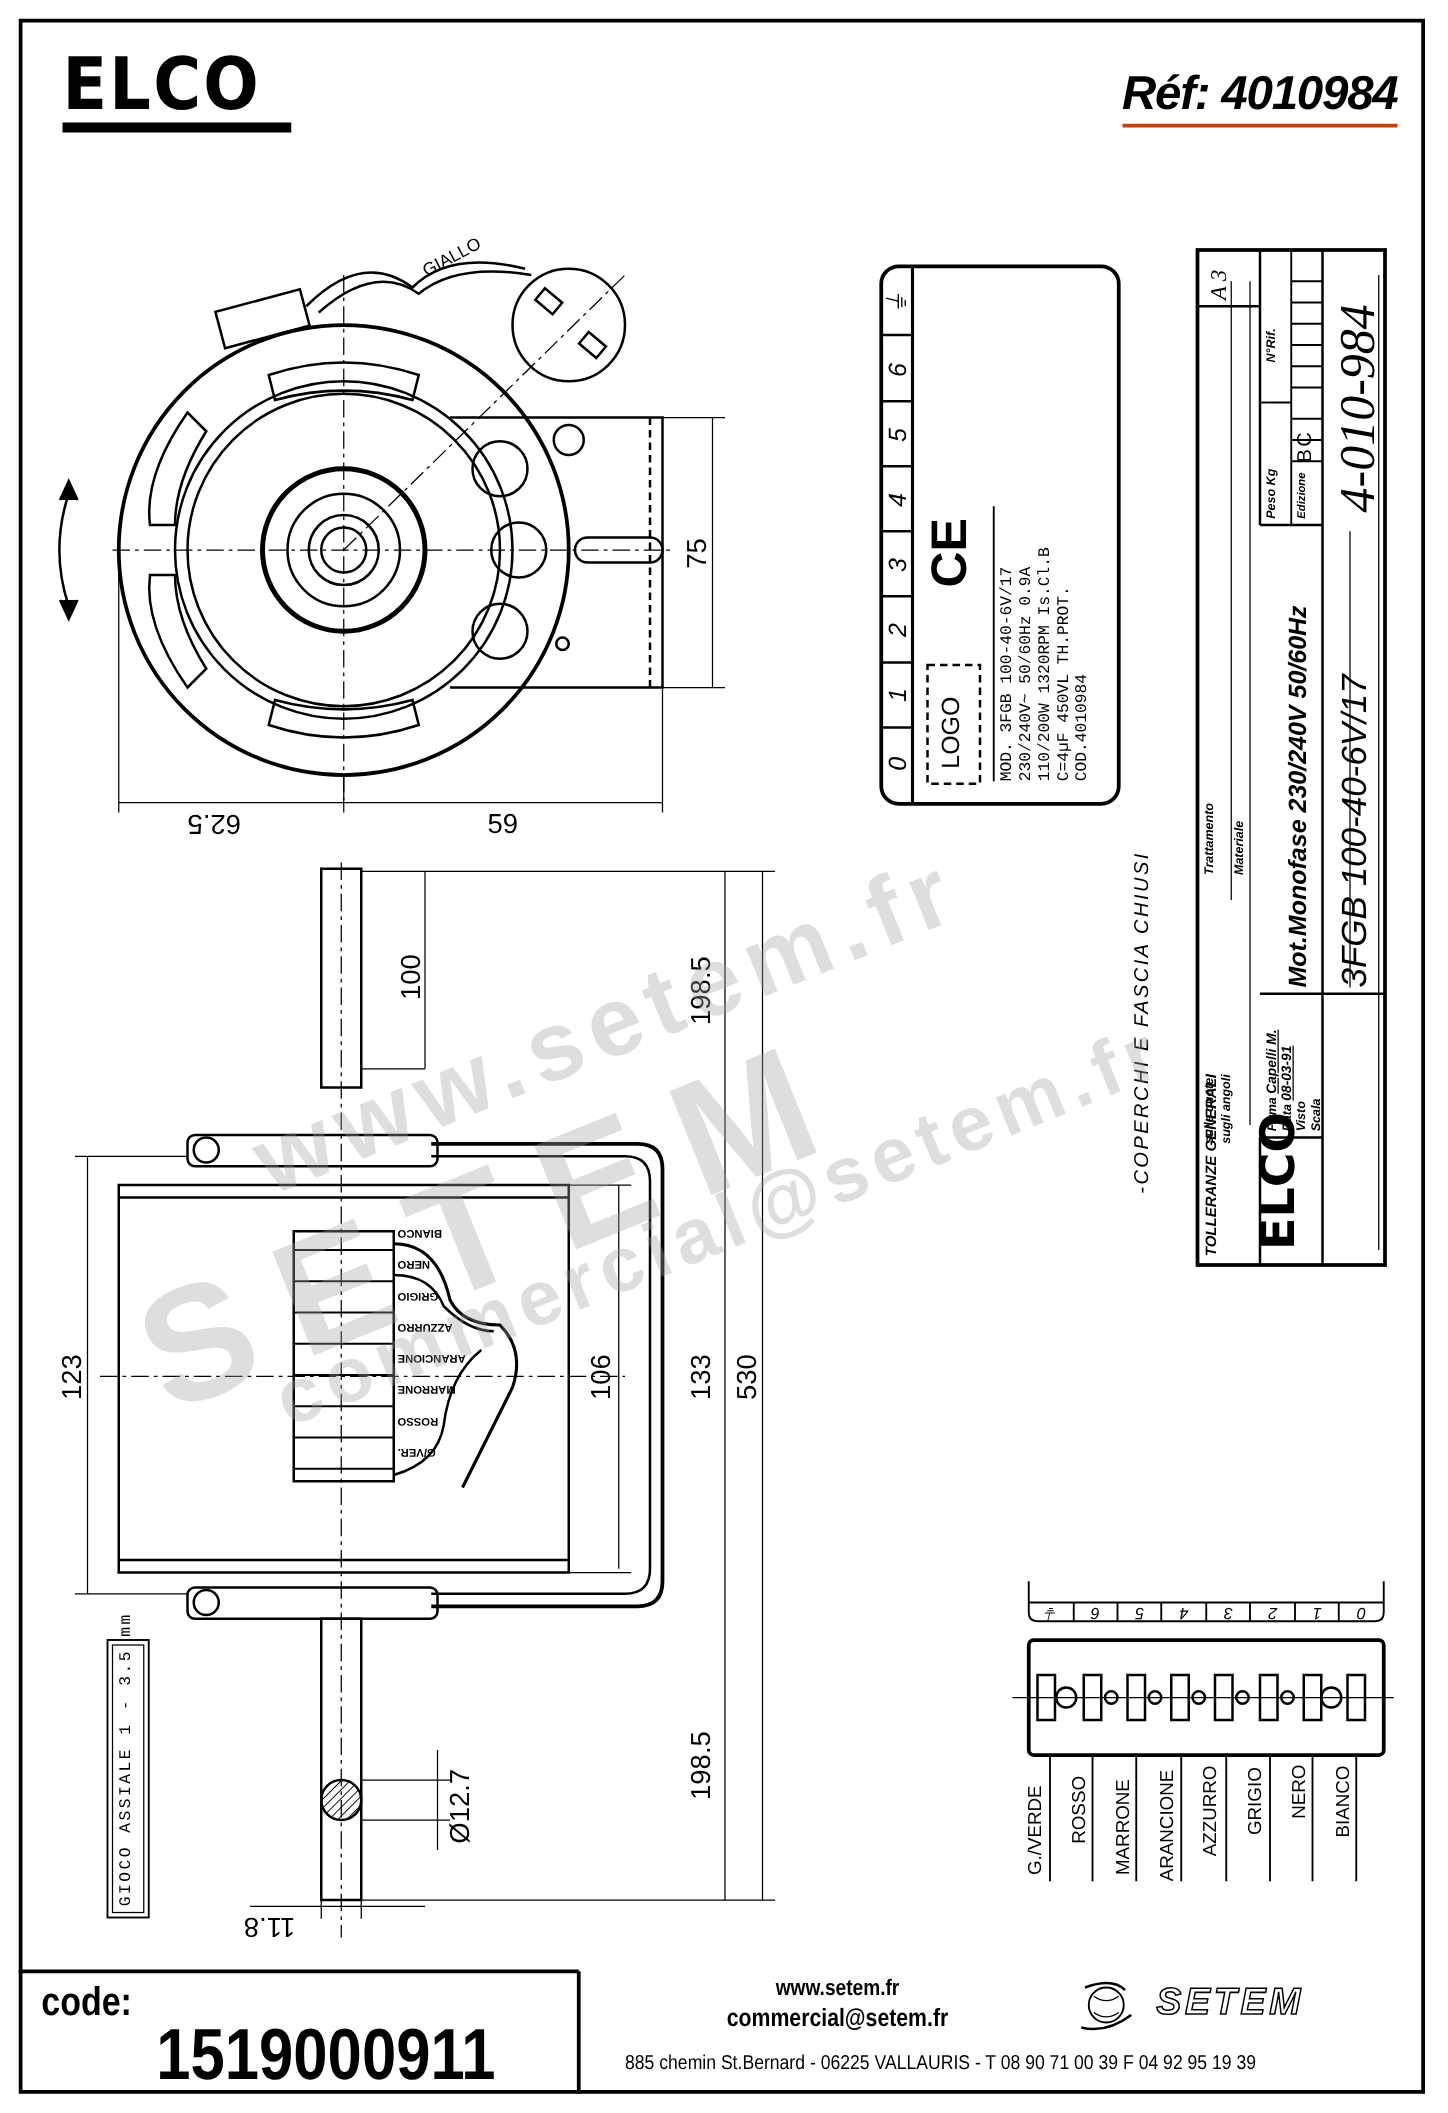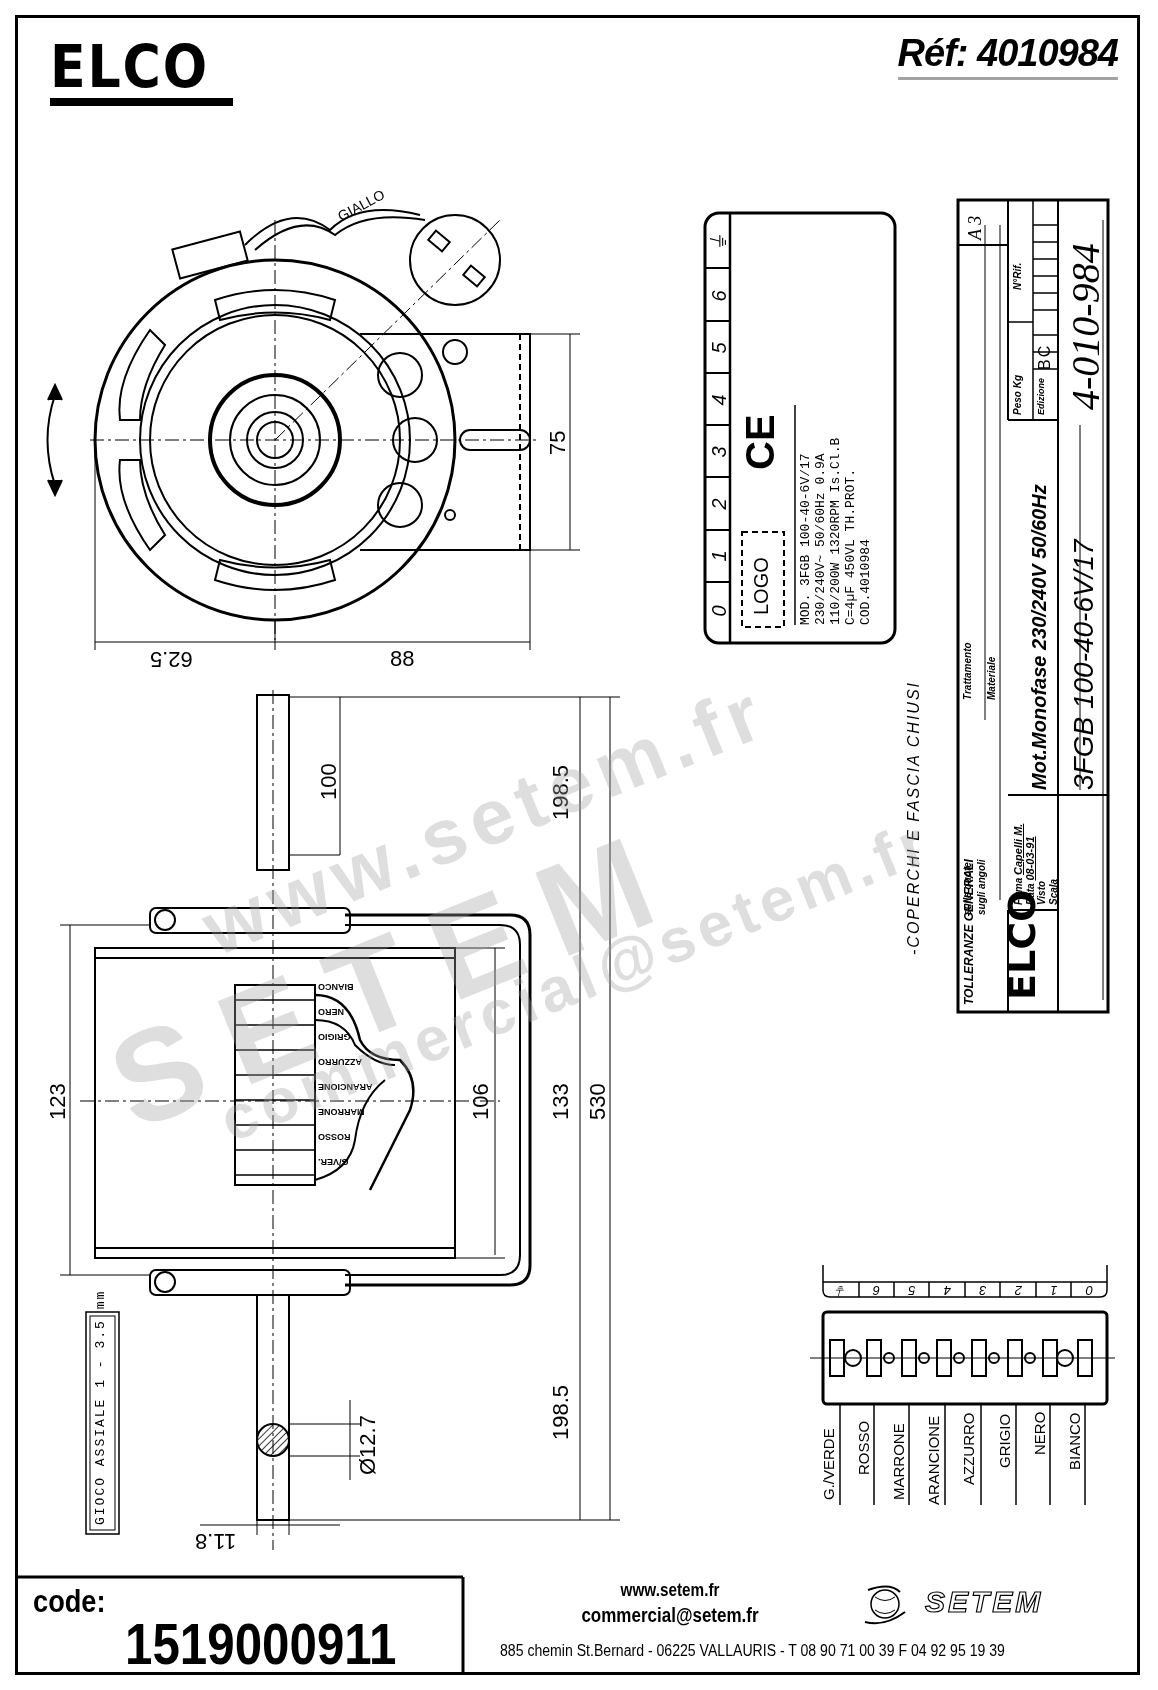--- a/index.html
+++ b/index.html
@@ -1,21 +1,21 @@
 <!DOCTYPE html>
 <html><head>
 <meta charset="utf-8">
 <style>
   html,body{margin:0;padding:0;background:#fff;}
   body{width:1158px;height:1690px;position:relative;overflow:hidden;font-family:"Liberation Sans",sans-serif;color:#000;}
   .frame{position:absolute;left:15px;top:15px;width:1125px;height:1660px;border:3px solid #000;box-sizing:border-box;}
   .abs{position:absolute;}
   .elco-logo{left:50px;top:38px;font-family:"DejaVu Sans",sans-serif;font-weight:bold;font-size:58px;letter-spacing:2px;transform:scaleX(0.9);transform-origin:left;line-height:1;}
   .elco-bar{left:50px;top:98px;width:183px;height:8px;background:#000;}
-  .ref{right:40px;top:32px;font-style:italic;font-weight:bold;font-size:38px;border-bottom:3px solid #a3a3a3;padding-bottom:2px;letter-spacing:-1px;}
+  .ref{right:40px;top:54px;font-style:italic;font-weight:bold;font-size:38px;border-bottom:3px solid #c2410c;padding-bottom:2px;letter-spacing:-1px;}
   svg{position:absolute;left:0;top:0;}
   .vtext{position:absolute;transform-origin:left top;white-space:nowrap;}
   .code-label{left:33px;top:1583px;font-size:32px;font-weight:bold;transform:scaleX(0.85);transform-origin:left;}
   .code-value{left:125px;top:1610px;font-size:58px;font-weight:bold;transform:scaleX(0.85);transform-origin:left;}
   .f-web{left:560px;top:1580px;width:220px;text-align:center;font-size:18px;font-weight:bold;transform:scaleX(0.85);}
   .f-mail{left:540px;top:1604px;width:260px;text-align:center;font-size:20px;font-weight:bold;transform:scaleX(0.85);}
   .f-addr{left:500px;top:1642px;font-size:16px;transform:scaleX(0.88);transform-origin:left;white-space:nowrap;}
   .setem-logo{left:925px;top:1585px;font-size:30px;font-style:italic;font-weight:bold;color:#fff;-webkit-text-stroke:1.2px #000;letter-spacing:3px;}
   .watermark{position:absolute;color:rgba(160,160,160,0.35);font-weight:bold;white-space:nowrap;transform-origin:left top;pointer-events:none;}
   .dim{position:absolute;font-size:22px;white-space:nowrap;}
@@ -246,21 +246,21 @@
   <defs>
     <pattern id="hatch" width="5" height="5" patternUnits="userSpaceOnUse" patternTransform="rotate(45)">
       <line x1="0" y1="0" x2="0" y2="5" stroke="#000" stroke-width="1.5"></line>
     </pattern>
   </defs>
 </svg>
 
 <div class="vtext" style="left:335px;top:210px;transform:rotate(-28deg);font-size:14px;">GIALLO</div>
 <div class="dim" style="left:545px;top:455px;transform:rotate(-90deg);transform-origin:left top;">75</div>
 <div class="dim" style="left:150px;top:646px;transform:rotate(180deg);">62.5</div>
-<div class="dim" style="left:390px;top:646px;">88</div>
+<div class="dim" style="left:390px;top:646px;">59</div>
 
 <div class="dim" style="left:316px;top:800px;transform:rotate(-90deg);transform-origin:left top;">100</div>
 <div class="dim" style="left:548px;top:820px;transform:rotate(-90deg);transform-origin:left top;">198.5</div>
 <div class="dim" style="left:45px;top:1120px;transform:rotate(-90deg);transform-origin:left top;">123</div>
 <div class="dim" style="left:468px;top:1120px;transform:rotate(-90deg);transform-origin:left top;">106</div>
 <div class="dim" style="left:548px;top:1120px;transform:rotate(-90deg);transform-origin:left top;">133</div>
 <div class="dim" style="left:585px;top:1120px;transform:rotate(-90deg);transform-origin:left top;">530</div>
 <div class="dim" style="left:548px;top:1440px;transform:rotate(-90deg);transform-origin:left top;">198.5</div>
 <div class="dim" style="left:355px;top:1475px;transform:rotate(-90deg);transform-origin:left top;">Ø12.7</div>
 <div class="dim" style="left:195px;top:1528px;transform:rotate(180deg);transform-origin:center;">11.8</div>

